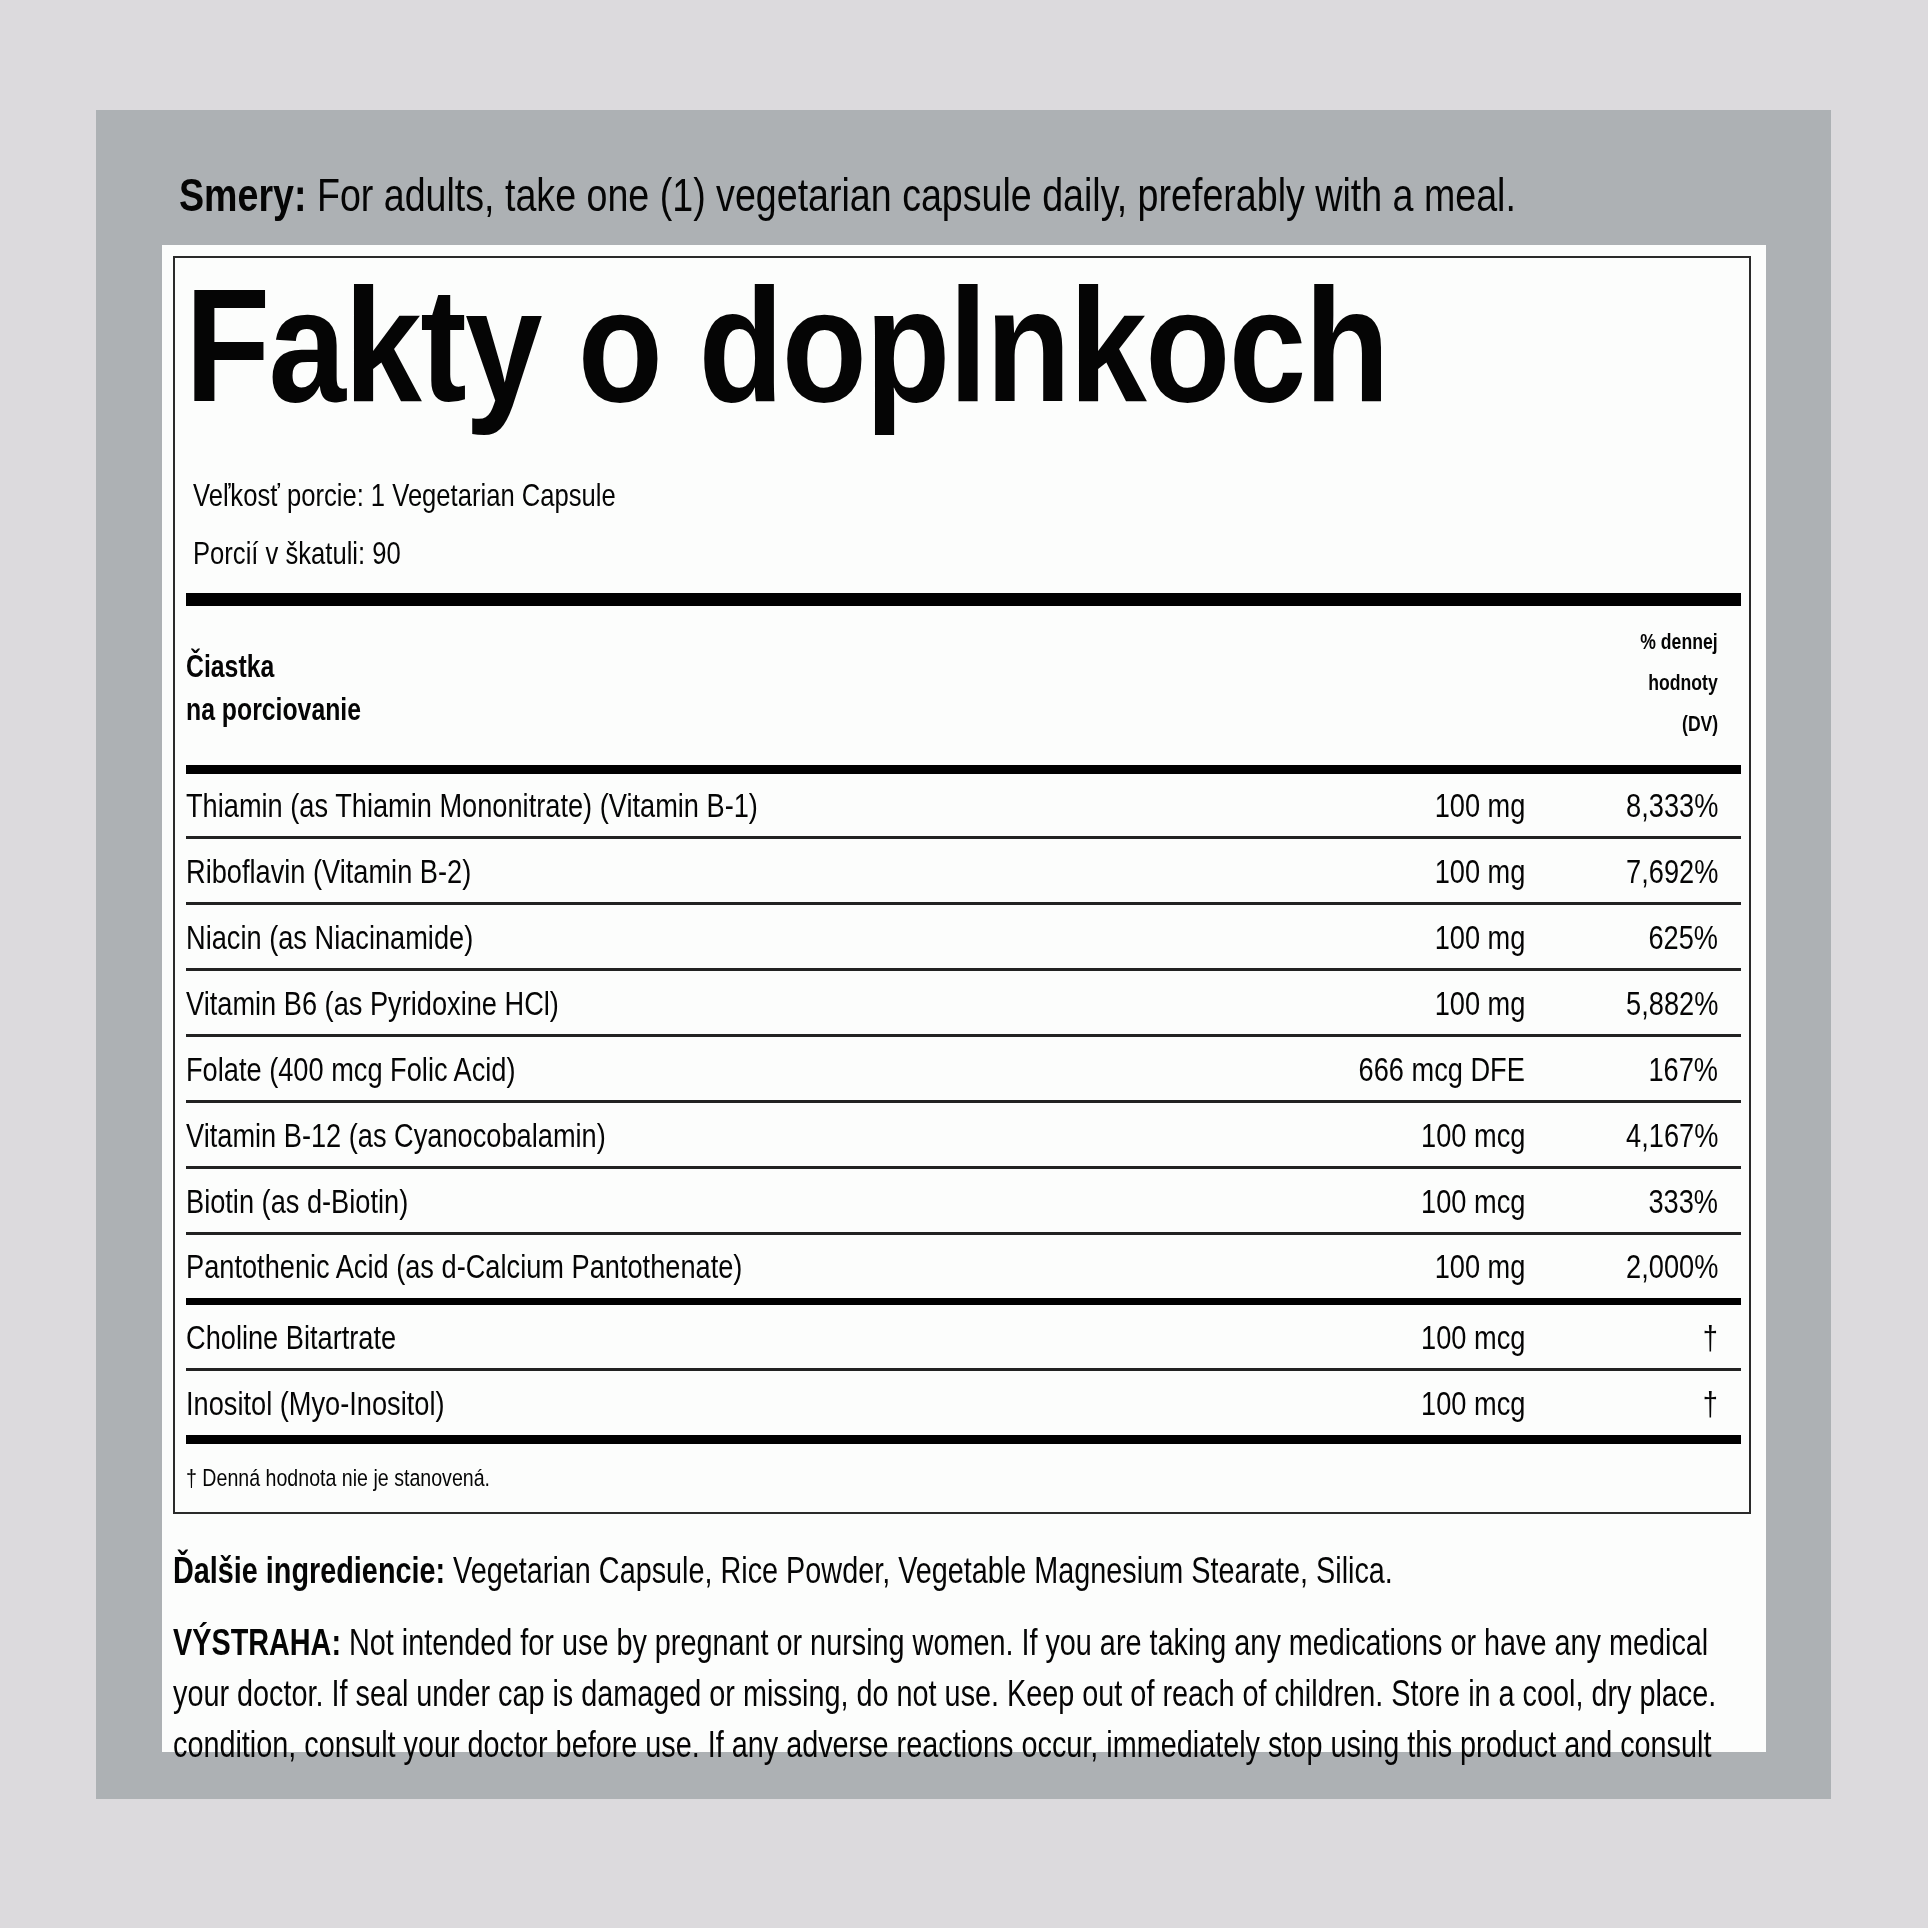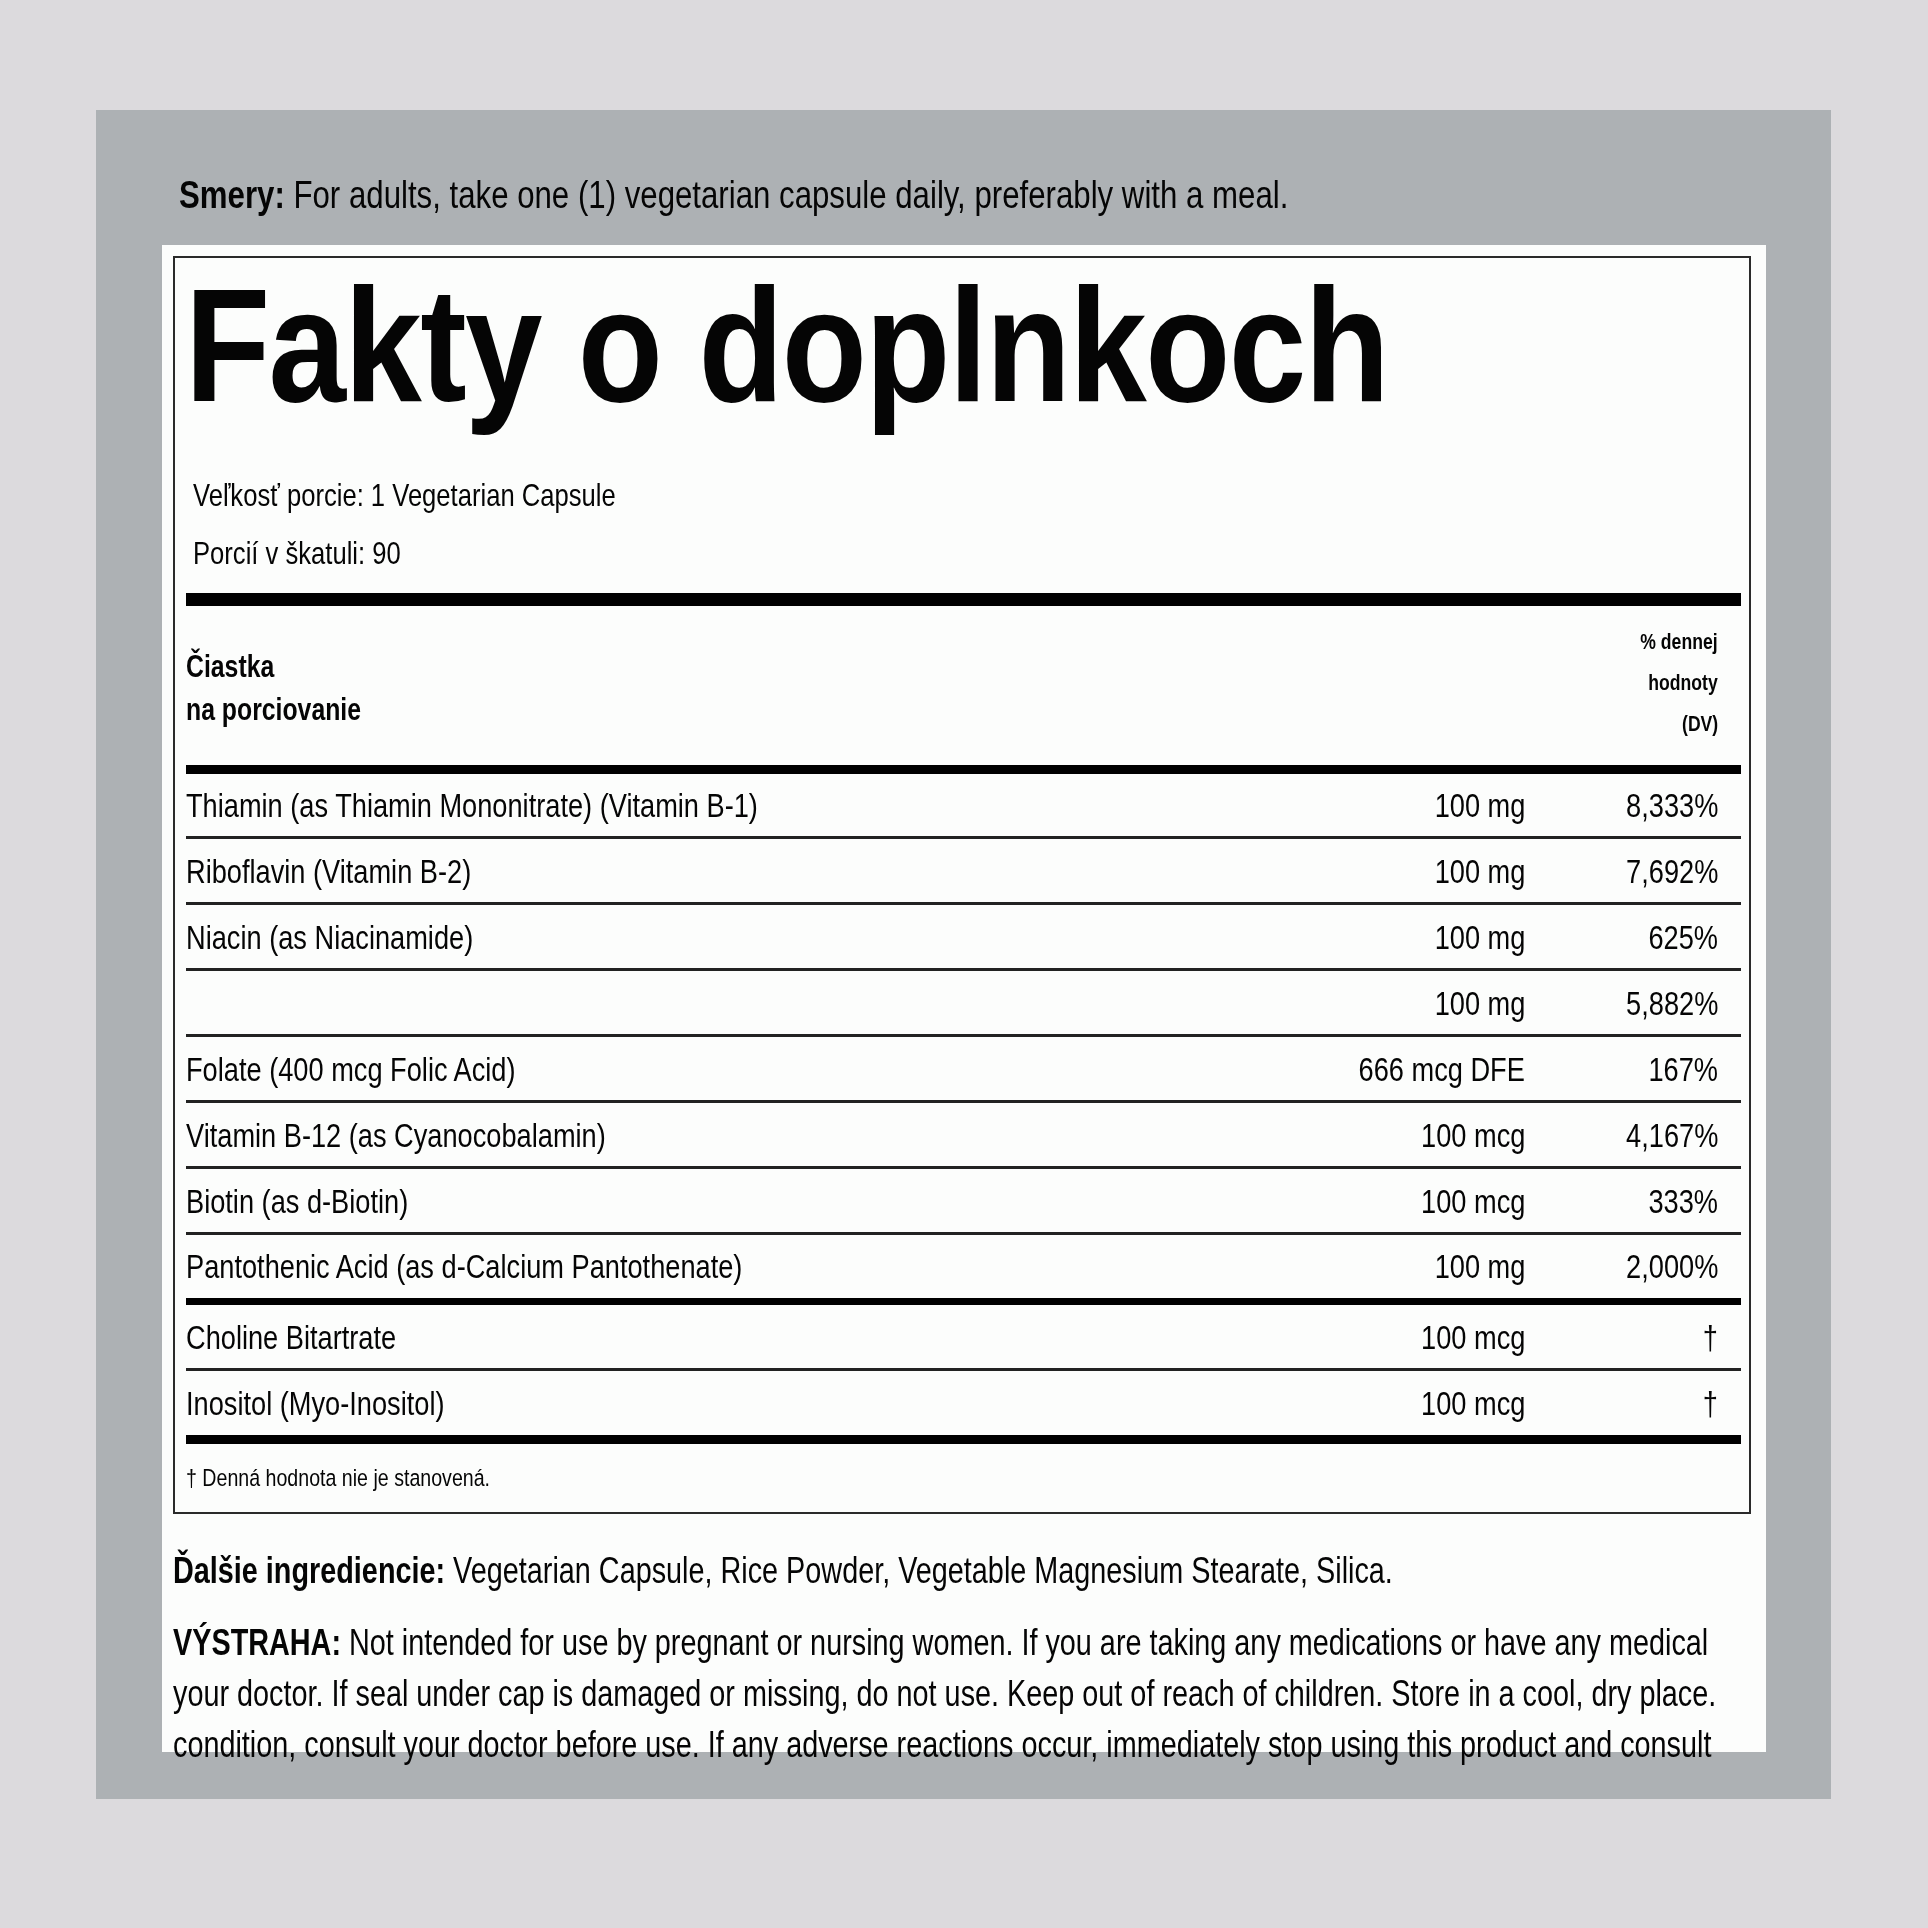--- a/index.html
+++ b/index.html
@@ -1,21 +1,21 @@
 <!DOCTYPE html>
 <html style="font-size:15px"><head>
 <meta charset="utf-8">
 <style>
   html, body { margin:0; padding:0; }
   body { width:1928px; height:1928px; background:#dcdadd; position:relative; overflow:hidden;
          font-family:"Liberation Sans", sans-serif; color:#050505; }
   .panel { position:absolute; left:96px; top:110px; width:1735px; height:1689px; background:#adb1b4; }
   .cond { display:inline-block; transform-origin:left center; transform:scaleX(0.80); white-space:nowrap; }
   .cond-r { display:inline-block; transform-origin:right center; transform:scaleX(0.80); white-space:nowrap; }
-  .directions { position:absolute; left:179px; top:171px; font-size:39px; line-height:47px; }
+  .directions { position:absolute; left:179px; top:171px; font-size:47px; line-height:47px; }
   .directions b { font-weight:700; }
   .sheet { position:absolute; left:162px; top:245px; width:1604px; height:1507px; background:#fcfdfc; }
   .box { position:absolute; left:173px; top:256px; width:1578px; height:1258px; border:2.8px solid #2a2a2a; box-sizing:border-box; background:#fcfdfc; }
   .title { position:absolute; left:185px; top:260px; font-size:162px; font-weight:700; line-height:169px; letter-spacing:-1.9px; }
   .title .cond { transform:scaleX(0.86); }
   .serving { position:absolute; left:193px; font-size:32px; line-height:41px; }
   .bar { position:absolute; left:186px; width:1555px; background:#000; }
   .hdr-left { position:absolute; left:186px; top:629px; font-size:31px; font-weight:700; line-height:43px;margin-top:16px; }
   .hdr-right { position:absolute; right:210px; top:621px; font-size:22px; font-weight:700; line-height:41px; text-align:right; }
   .row { position:absolute; left:186px; width:1555px; height:66px; }
@@ -77,20 +77,21 @@
   <span class="dv"><span class="cond-r">7,692%</span></span>
   <div class="divider"></div>
 </div>
 <div class="row" style="top:905px">
   <span class="name"><span class="cond">Niacin (as Niacinamide)</span></span>
   <span class="amt"><span class="cond-r">100 mg</span></span>
   <span class="dv"><span class="cond-r">625%</span></span>
   <div class="divider"></div>
 </div>
 <div class="row" style="top:971px">
+  <span class="name"><span class="cond">Vitamin B6 (as Pyridoxine HCl)</span></span>
   <span class="amt"><span class="cond-r">100 mg</span></span>
   <span class="dv"><span class="cond-r">5,882%</span></span>
   <div class="divider"></div>
 </div>
 <div class="row" style="top:1037px">
   <span class="name"><span class="cond">Folate (400 mcg Folic Acid)</span></span>
   <span class="amt"><span class="cond-r">666 mcg DFE</span></span>
   <span class="dv"><span class="cond-r">167%</span></span>
   <div class="divider"></div>
 </div>

